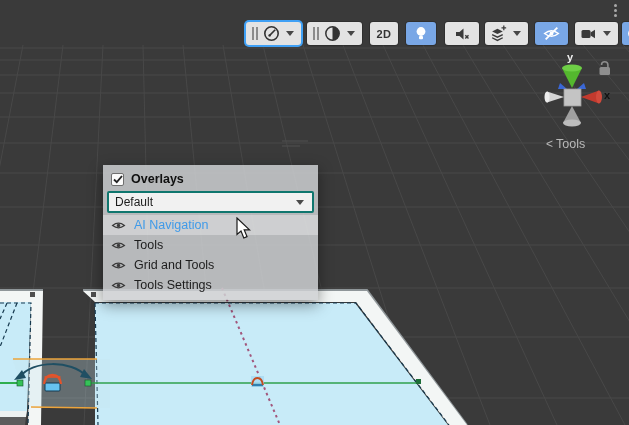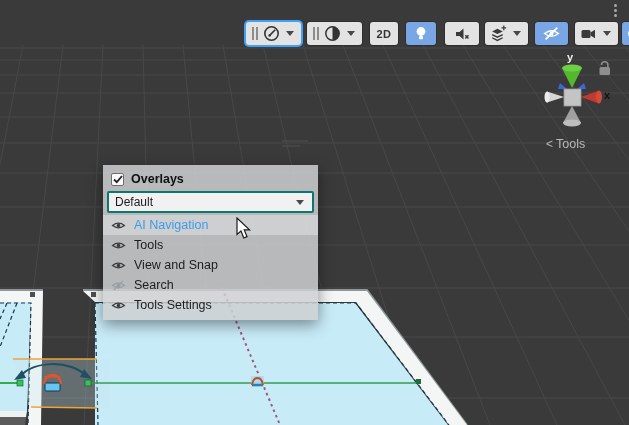--- a/index.html
+++ b/index.html
@@ -319,31 +319,21 @@
     <span class="olabel">Tools</span>
   </div>
   <div class="orow">
     <span class="eyeico">
       <svg width="15" height="11" viewBox="0 0 16 12">
         <path d="M1.5,6 Q8,1 14.5,6 Q8,11 1.5,6 Z" fill="none" stroke="#3c3c3c" stroke-width="1.3"></path>
         <circle cx="8" cy="6" r="1.9" fill="#3c3c3c" stroke="none"></circle>
         <path class="slash" d="M3,11 L13,1" stroke="#9aa0a2" stroke-width="1.4"></path>
       </svg>
     </span>
-    <span class="olabel">View and Snap</span>
-  </div>
-  <div class="orow eye-hidden">
-    <span class="eyeico">
-      <svg width="15" height="11" viewBox="0 0 16 12">
-        <path d="M1.5,6 Q8,1 14.5,6 Q8,11 1.5,6 Z" fill="none" stroke="#3c3c3c" stroke-width="1.3"></path>
-        <circle cx="8" cy="6" r="1.9" fill="#3c3c3c" stroke="none"></circle>
-        <path class="slash" d="M3,11 L13,1" stroke="#9aa0a2" stroke-width="1.4"></path>
-      </svg>
-    </span>
-    <span class="olabel">Search</span>
+    <span class="olabel">Grid and Tools</span>
   </div>
   <div class="orow">
     <span class="eyeico">
       <svg width="15" height="11" viewBox="0 0 16 12">
         <path d="M1.5,6 Q8,1 14.5,6 Q8,11 1.5,6 Z" fill="none" stroke="#3c3c3c" stroke-width="1.3"></path>
         <circle cx="8" cy="6" r="1.9" fill="#3c3c3c" stroke="none"></circle>
         <path class="slash" d="M3,11 L13,1" stroke="#9aa0a2" stroke-width="1.4"></path>
       </svg>
     </span>
     <span class="olabel">Tools Settings</span>

